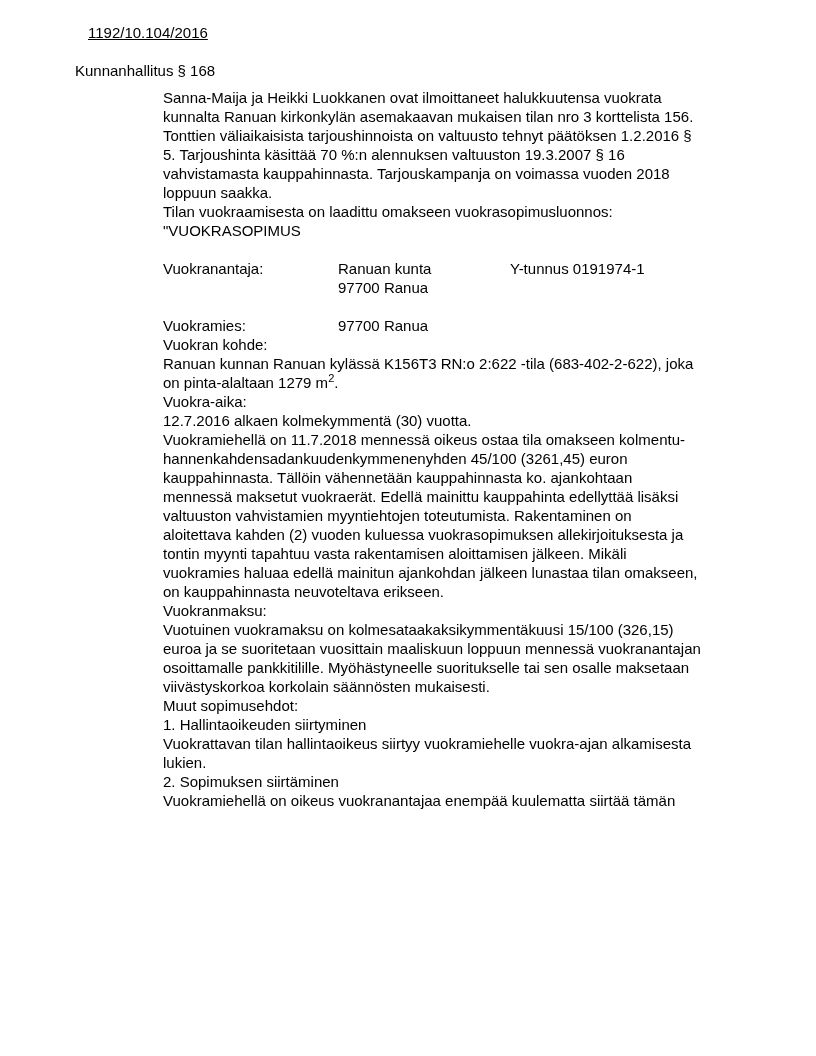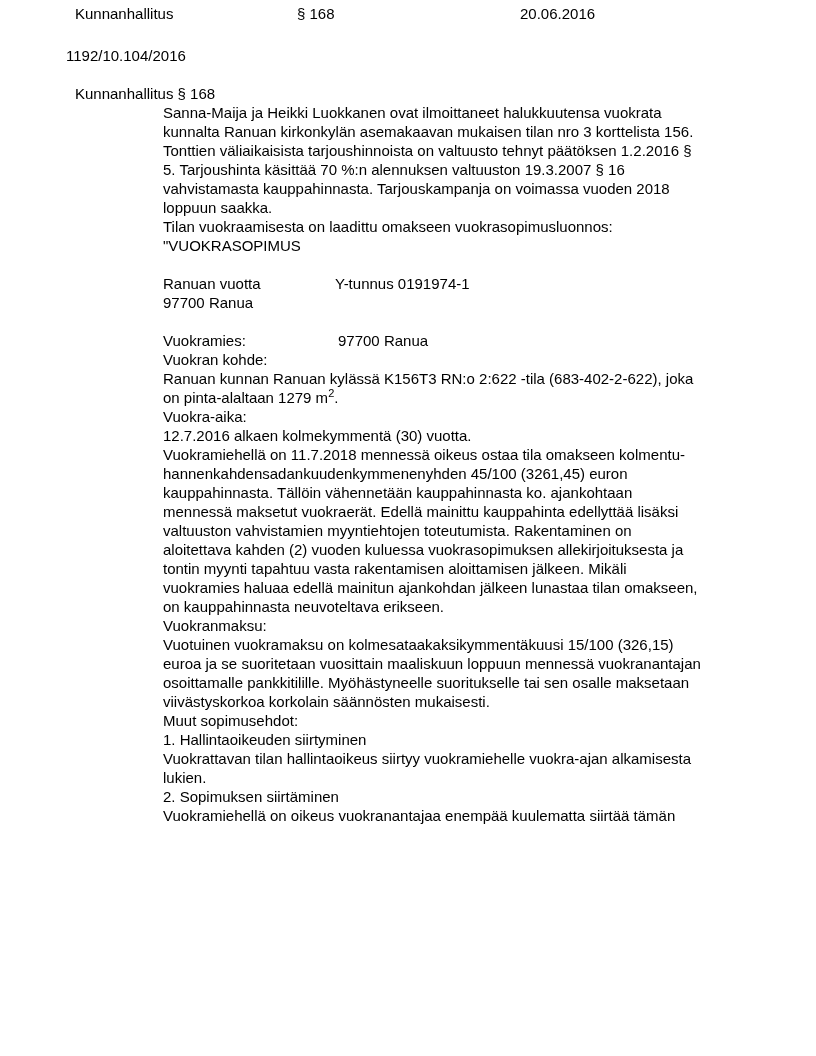--- a/index.html
+++ b/index.html
@@ -27,24 +27,25 @@
   .header-org   { width: 222px; }
   .header-sect  { width: 223px; }
   .header-date  { flex: 1; }
   .doc-title {
     margin: 16px 0 0 76px;
     font-size: 17px;
     line-height: 21px;
     font-weight: bold;
   }
   .diary-number {
-    margin: 23px 0 0 66px;
+    margin: 23px 0 0 88px;
+    text-decoration: underline;
   }
   .subheading {
-    margin: 19px 0 0 75px;
+    margin: 19px 0 8px 75px;
   }
   .body-col {
     margin-left: 163px;
     width: 620px;
   }
   .para {
     white-space: pre-line;
   }
   .party-row {
     display: flex;
@@ -57,48 +58,44 @@
     font-size: 11px;
     vertical-align: super;
     line-height: 0;
   }
 </style>
 </head>
 <body>
 
 <div class="page">
 
-  <div class="header-row">
-    <span class="header-org">Kunnanhallitus</span>
-    <span class="header-sect">§ 168</span>
-    <span class="header-date">20.06.2016</span>
-  </div>
 
 
   <div class="diary-number">1192/10.104/2016</div>
 
   <div class="subheading">Kunnanhallitus § 168</div>
 
   <div class="body-col">
 
     <div class="para">Sanna-Maija ja Heikki Luokkanen ovat ilmoittaneet halukkuutensa vuokrata
 kunnalta Ranuan kirkonkylän asemakaavan mukaisen tilan nro 3 korttelista 156.
 Tonttien väliaikaisista tarjoushinnoista on valtuusto tehnyt päätöksen 1.2.2016 §
 5. Tarjoushinta käsittää 70 %:n alennuksen valtuuston 19.3.2007 § 16
 vahvistamasta kauppahinnasta. Tarjouskampanja on voimassa vuoden 2018
 loppuun saakka.</div>
 
     <div class="para">Tilan vuokraamisesta on laadittu omakseen vuokrasopimusluonnos:</div>
 
     <div class="para">"VUOKRASOPIMUS</div>
 
     <div class="party-row">
+      <div class="party-label">Vuokranantaja:</div>
       <div>
         <div class="party-line1">
-          <span class="party-name-col">Ranuan vuotta</span>
+          <span class="party-name-col">Ranuan kunta</span>
           <span>Y-tunnus 0191974-1</span>
         </div>
         <div>97700 Ranua</div>
       </div>
     </div>
 
     <div class="party-row">
       <div class="party-label">Vuokramies:</div>
       <div>
         <div>97700 Ranua</div>

